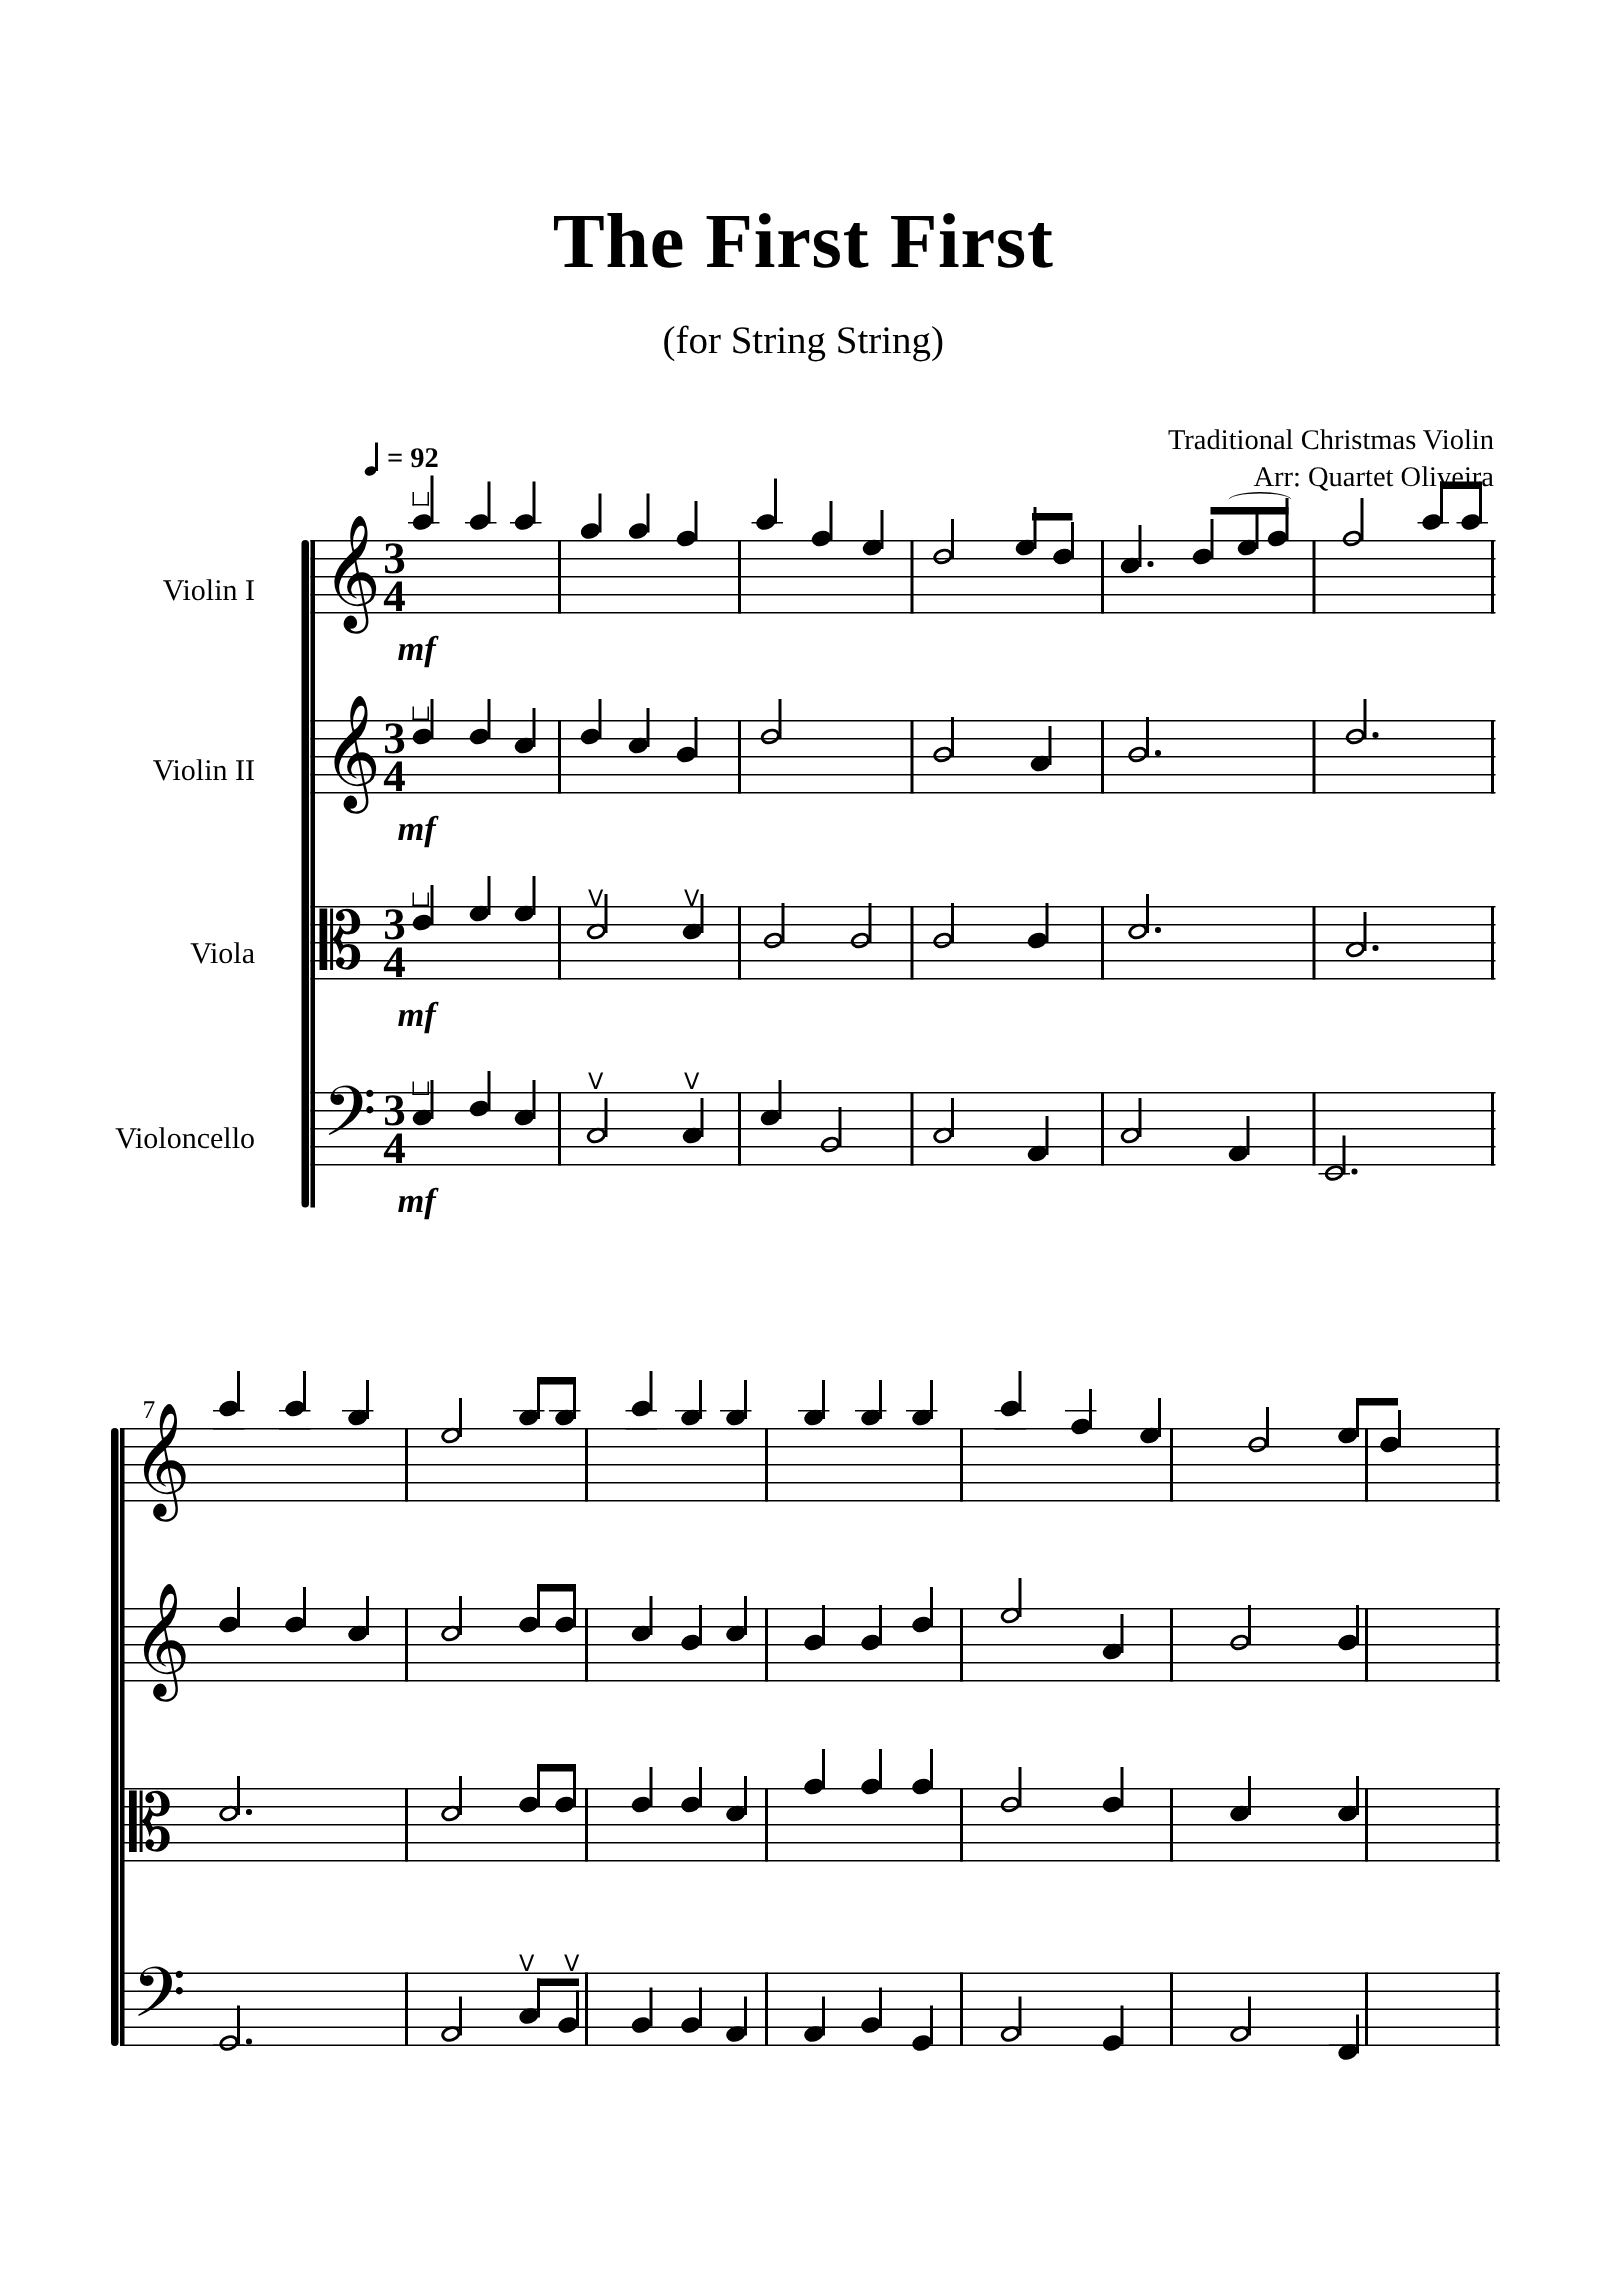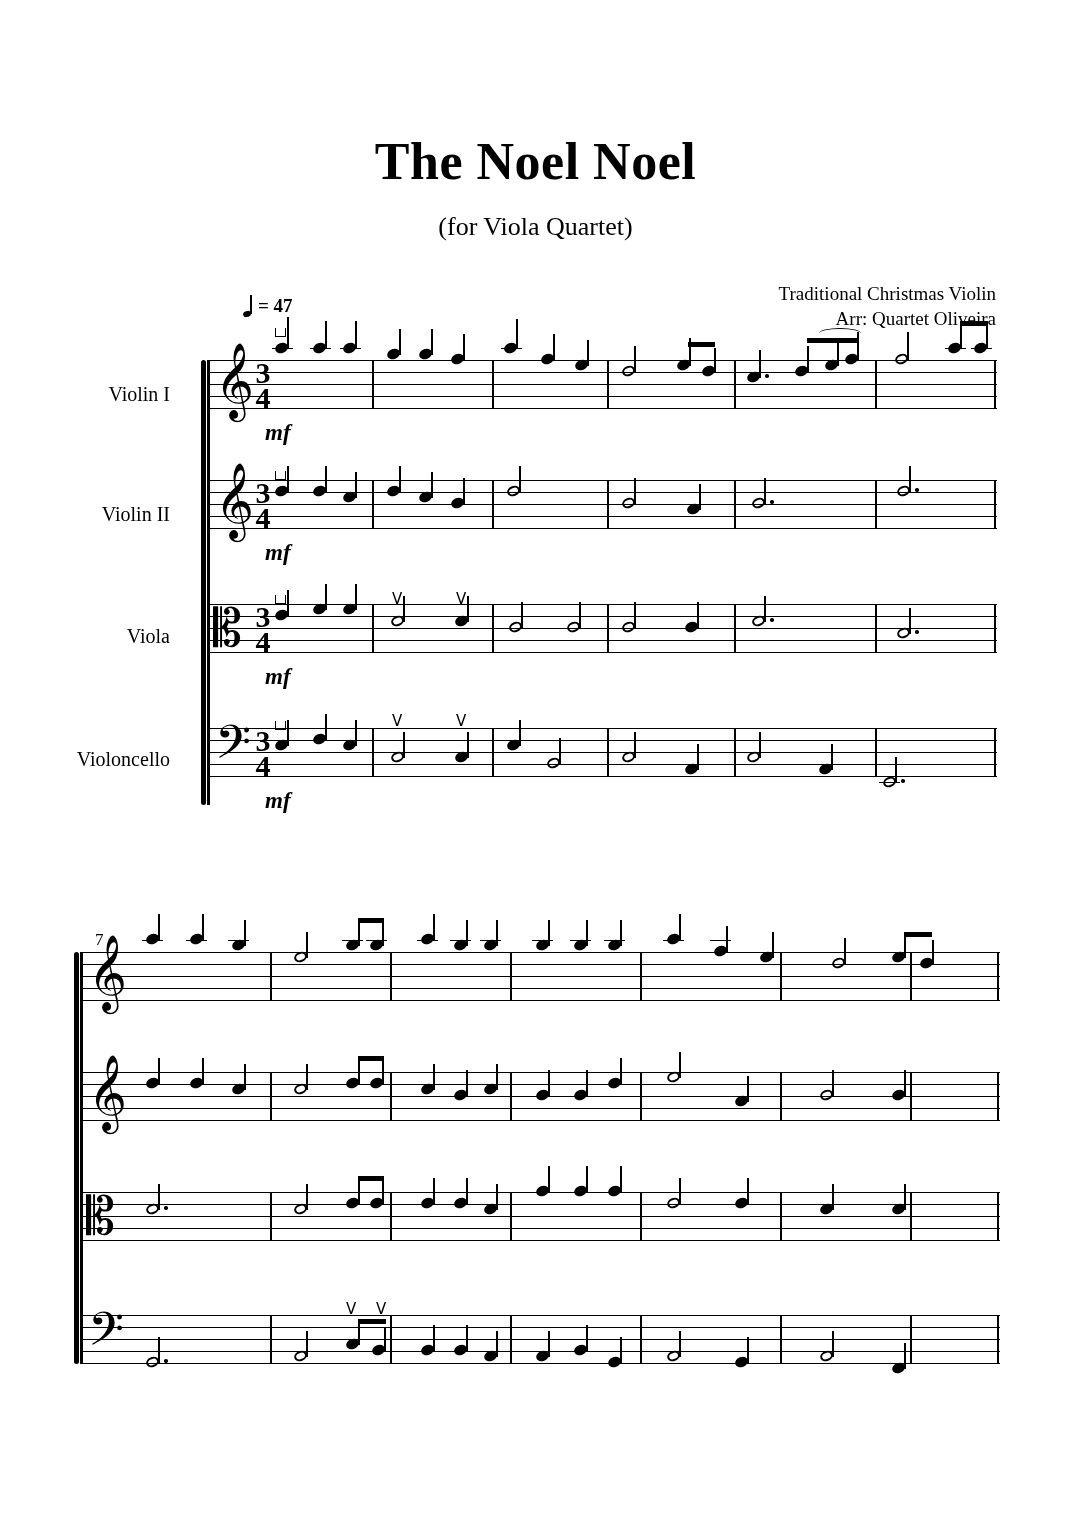--- a/index.html
+++ b/index.html
@@ -211,31 +211,31 @@
     border-top: 1.6px solid #000;
     border-radius: 50%;
     height: 10px;
   }
 </style>
 </head>
 <body>
 
 <div class="page">
 
-  <div class="title">The Noel Noel</div>
-  <div class="subtitle">(for Viola Quartet)</div>
+  <div class="title">The First First</div>
+  <div class="subtitle">(for String String)</div>
   <div class="credit l1">Traditional Christmas Violin</div>
   <div class="credit l2">Arr: Quartet Oliveira</div>
 
   <div class="tempo">
     <span class="q-note">
       <span class="head"></span>
         <span class="stem"></span>
     </span>
-    <span>= 47</span>
+    <span>= 92</span>
   </div>
 
   <div class="inst-name" style="top:383px; left:-10px;">Violin I</div>
   <div class="inst-name" style="top:503px; left:-10px;">Violin II</div>
   <div class="inst-name" style="top:625px; left:-10px;">Viola</div>
   <div class="inst-name" style="top:748px; left:-10px;">Violoncello</div>
 
   <div class="system" id="sys1" style="left:207px; top:352px; width:790px; height:470px;">
 
     <div class="sysbar" style="left:0px; top:8px; height:445px;"></div>

